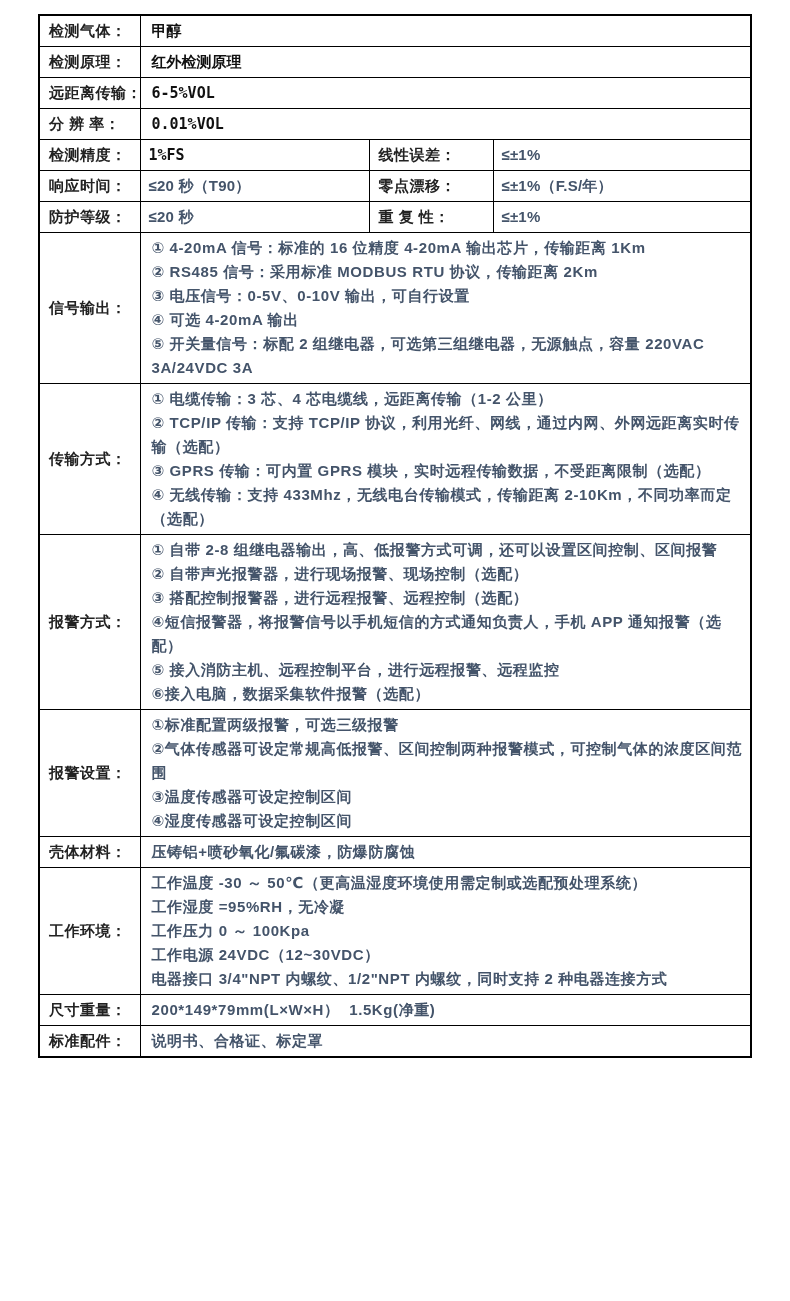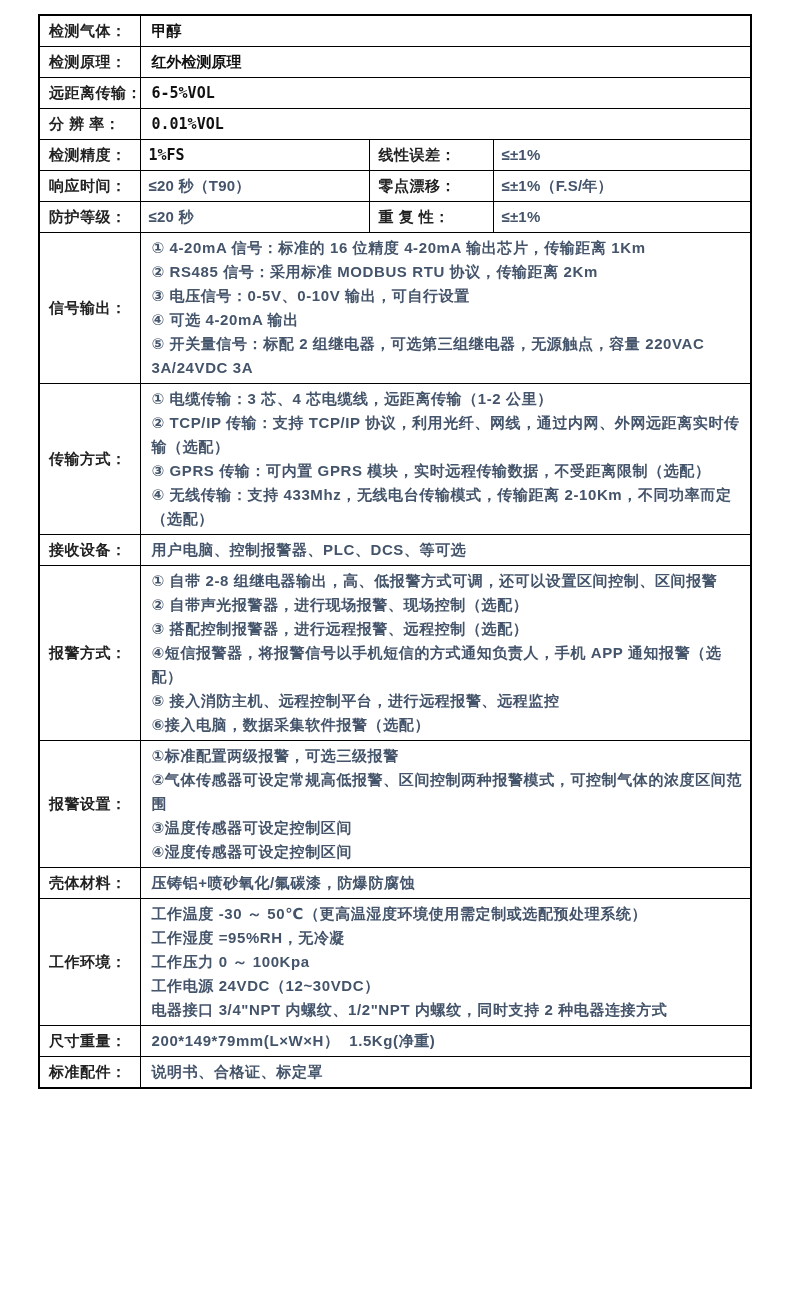--- a/index.html
+++ b/index.html
@@ -130,26 +130,20 @@
         <tr>
           <th class="label">传输方式：</th>
           <td colspan="3" class="value wide">
             <div class="line">① 电缆传输：3 芯、4 芯电缆线，远距离传输（1-2 公里）</div>
             <div class="line">② TCP/IP 传输：支持 TCP/IP 协议，利用光纤、网线，通过内网、外网远距离实时传输（选配）</div>
             <div class="line">③ GPRS 传输：可内置 GPRS 模块，实时远程传输数据，不受距离限制（选配）</div>
             <div class="line">④ 无线传输：支持 433Mhz，无线电台传输模式，传输距离 2-10Km，不同功率而定（选配）</div>
           </td>
         </tr>
         <tr>
-          <th class="label">接收设备：</th>
-          <td colspan="3" class="value wide">
-            <div class="line">用户电脑、控制报警器、PLC、DCS、等可选</div>
-          </td>
-        </tr>
-        <tr>
           <th class="label">报警方式：</th>
           <td colspan="3" class="value wide">
             <div class="line">① 自带 2-8 组继电器输出，高、低报警方式可调，还可以设置区间控制、区间报警</div>
             <div class="line">② 自带声光报警器，进行现场报警、现场控制（选配）</div>
             <div class="line">③ 搭配控制报警器，进行远程报警、远程控制（选配）</div>
             <div class="line">④短信报警器，将报警信号以手机短信的方式通知负责人，手机 APP 通知报警（选配）</div>
             <div class="line">⑤ 接入消防主机、远程控制平台，进行远程报警、远程监控</div>
             <div class="line">⑥接入电脑，数据采集软件报警（选配）</div>
           </td>
         </tr>

